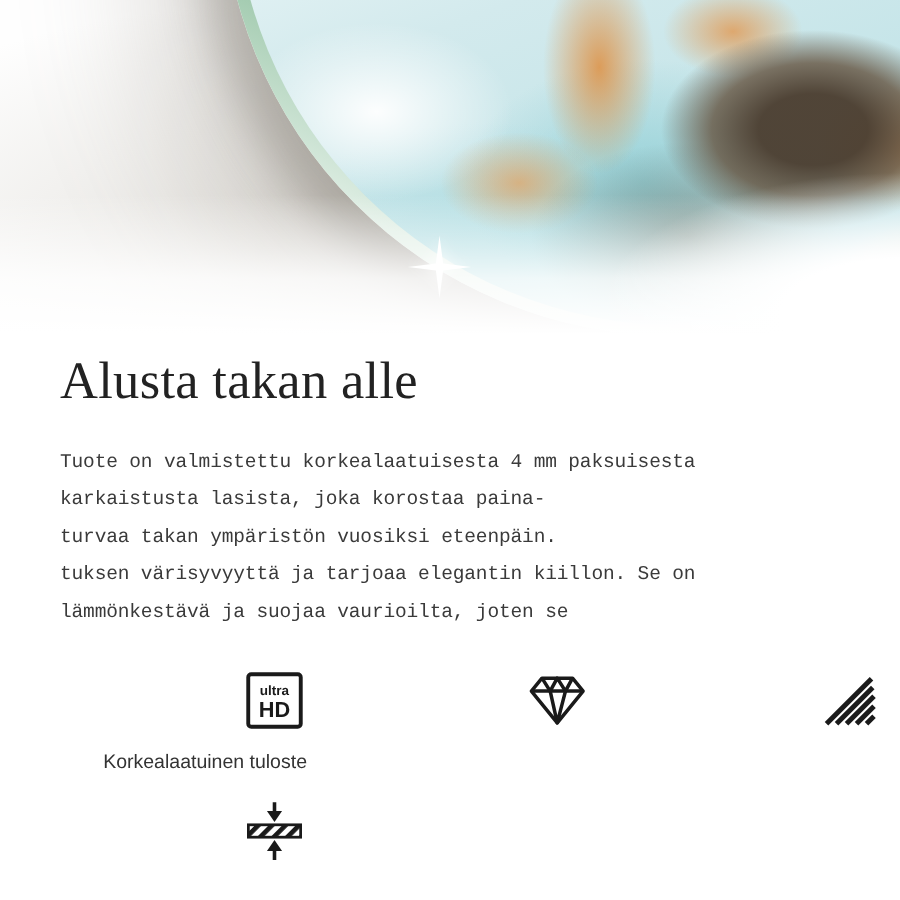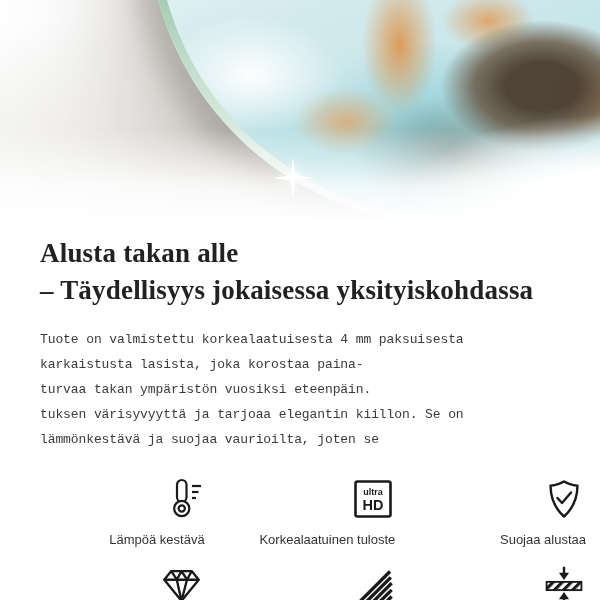--- a/index.html
+++ b/index.html
@@ -40,21 +40,21 @@
     position:absolute;inset:0;
     background:
       radial-gradient(280px 130px at 100% 90%, #fff 28%, rgba(255,255,255,0) 72%),
       linear-gradient(to bottom, rgba(255,255,255,0) 56%, rgba(255,255,255,0.82) 80%, #fff 96%);
   }
   .sparkle{position:absolute;left:271px;top:156px;width:44px;height:44px;filter:drop-shadow(0 0 5px rgba(255,255,255,0.95));}
   
   .copy{padding:0 40px;}
   .headline{
     margin-top:3px;font-family:"Liberation Serif","DejaVu Serif",serif;
-    font-size:27px;line-height:37px;font-weight:700;color:#222;letter-spacing:0.2px;
+    font-size:35px;line-height:37px;font-weight:400;color:#222;letter-spacing:0.2px;
   }
   .para{margin-top:3px;font-size:13px;line-height:25px;color:#3a3a3a;letter-spacing:-0.1px;font-family:Liberation Mono, monospace;}
   
   .features{
     margin:24px 14px 0 14px;
     display:grid;grid-template-columns:repeat(3,1fr);row-gap:16px;
   }
   .feature{display:flex;flex-direction:column;align-items:flex-end;}
   .icon-box{height:46px;display:flex;align-items:center;justify-content:center;}
   .feature-label{margin-top:10px;font-size:13px;color:#333;text-align:center;}
@@ -74,65 +74,42 @@
     <svg width="44" height="44" viewBox="0 0 44 44">
       <path d="M22 1 L24.4 19.6 L43 22 L24.4 24.4 L22 43 L19.6 24.4 L1 22 L19.6 19.6 Z" fill="#ffffff"></path>
       <circle cx="22" cy="22" r="3" fill="#ffffff"></circle>
     </svg>
   </div>
 </div>
 
 <div class="copy">
   <h1 class="headline">
     <div>Alusta takan alle</div>
-    <div>– Täydellisyys jokaisessa yksityiskohdassa</div>
   </h1>
   <div class="para">
     <div>Tuote on valmistettu korkealaatuisesta 4 mm paksuisesta karkaistusta lasista, joka korostaa paina-</div>
     <div>turvaa takan ympäristön vuosiksi eteenpäin.</div>
     <div>tuksen värisyvyyttä ja tarjoaa elegantin kiillon. Se on lämmönkestävä ja suojaa vaurioilta, joten se</div>
   </div>
 </div>
 
 <div class="features">
 
-  <div class="feature">
-    <div class="icon-box">
-      <svg width="44" height="44" viewBox="0 0 44 44" fill="none" stroke="#1a1a1a" stroke-width="2.2">
-        <rect x="16" y="3" width="9.5" height="22" rx="4.75" fill="#fff"></rect>
-        <circle cx="20.75" cy="31.5" r="7.6" fill="#fff"></circle>
-        <circle cx="20.75" cy="31.5" r="3.1"></circle>
-        <line x1="31" y1="9" x2="40" y2="9"></line>
-        <line x1="31" y1="15" x2="37.5" y2="15"></line>
-        <line x1="31" y1="21" x2="35" y2="21"></line>
-      </svg>
-    </div>
-    <div class="feature-label">Lämpöä kestävä</div>
-  </div>
 
   <div class="feature">
     <div class="icon-box">
       <svg width="44" height="44" viewBox="0 0 44 44">
         <rect x="4.5" y="4.5" width="35" height="35" rx="2" fill="none" stroke="#1a1a1a" stroke-width="2.6"></rect>
         <text class="svg-badge-small" x="22" y="18" text-anchor="middle" fill="#1a1a1a">ultra</text>
         <text class="svg-badge-big" x="22" y="33" text-anchor="middle" fill="#1a1a1a">HD</text>
       </svg>
     </div>
     <div class="feature-label">Korkealaatuinen tuloste</div>
   </div>
 
-  <div class="feature">
-    <div class="icon-box">
-      <svg width="44" height="44" viewBox="0 0 44 44" fill="none" stroke="#1a1a1a" stroke-width="2.4" stroke-linejoin="round" stroke-linecap="round">
-        <path d="M22 4.5 C26 6.8 30.5 8 35.5 8.8 C35.3 20.5 31 31.5 22 39.5 C13 31.5 8.7 20.5 8.5 8.8 C13.5 8 18 6.8 22 4.5 Z"></path>
-        <polyline points="15.5,21 20,26 29,15.5"></polyline>
-      </svg>
-    </div>
-    <div class="feature-label">Suojaa alustaa</div>
-  </div>
 
   <div class="feature">
     <div class="icon-box">
       <svg width="47" height="38" viewBox="0 0 60 48" fill="none" stroke="#1a1a1a" stroke-width="3" stroke-linejoin="round">
         <path d="M17 5 L43 5 L52 16 L30 43 L8 16 Z"></path>
         <line x1="8" y1="16" x2="52" y2="16"></line>
         <polyline points="17,5 24,16 30,5 37,16 43,5"></polyline>
         <polyline points="24,16 30,43 37,16"></polyline>
       </svg>
     </div>

